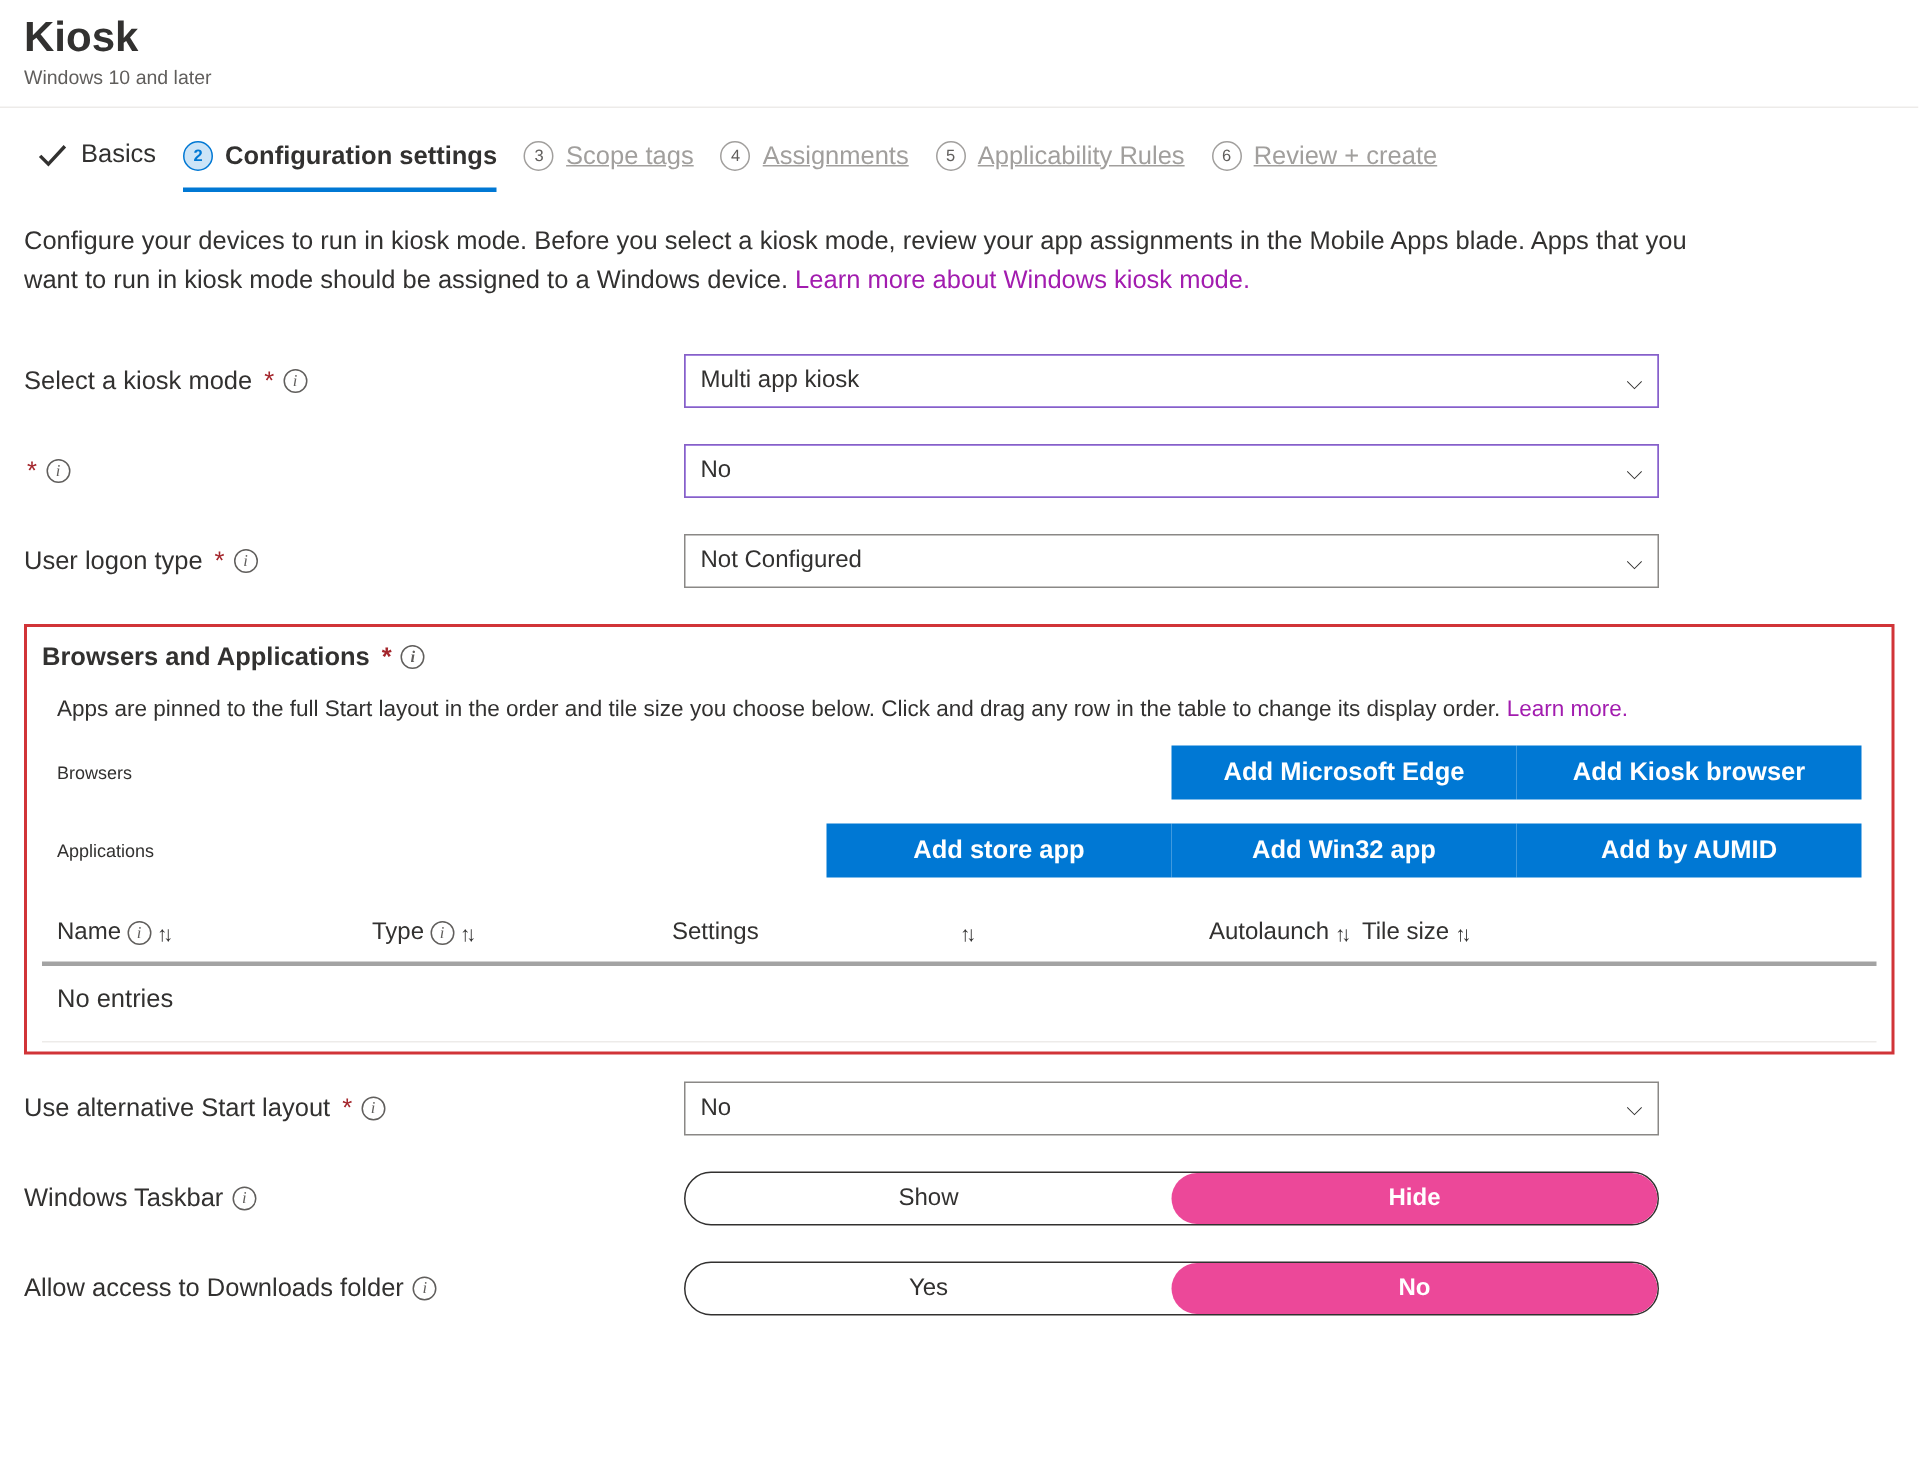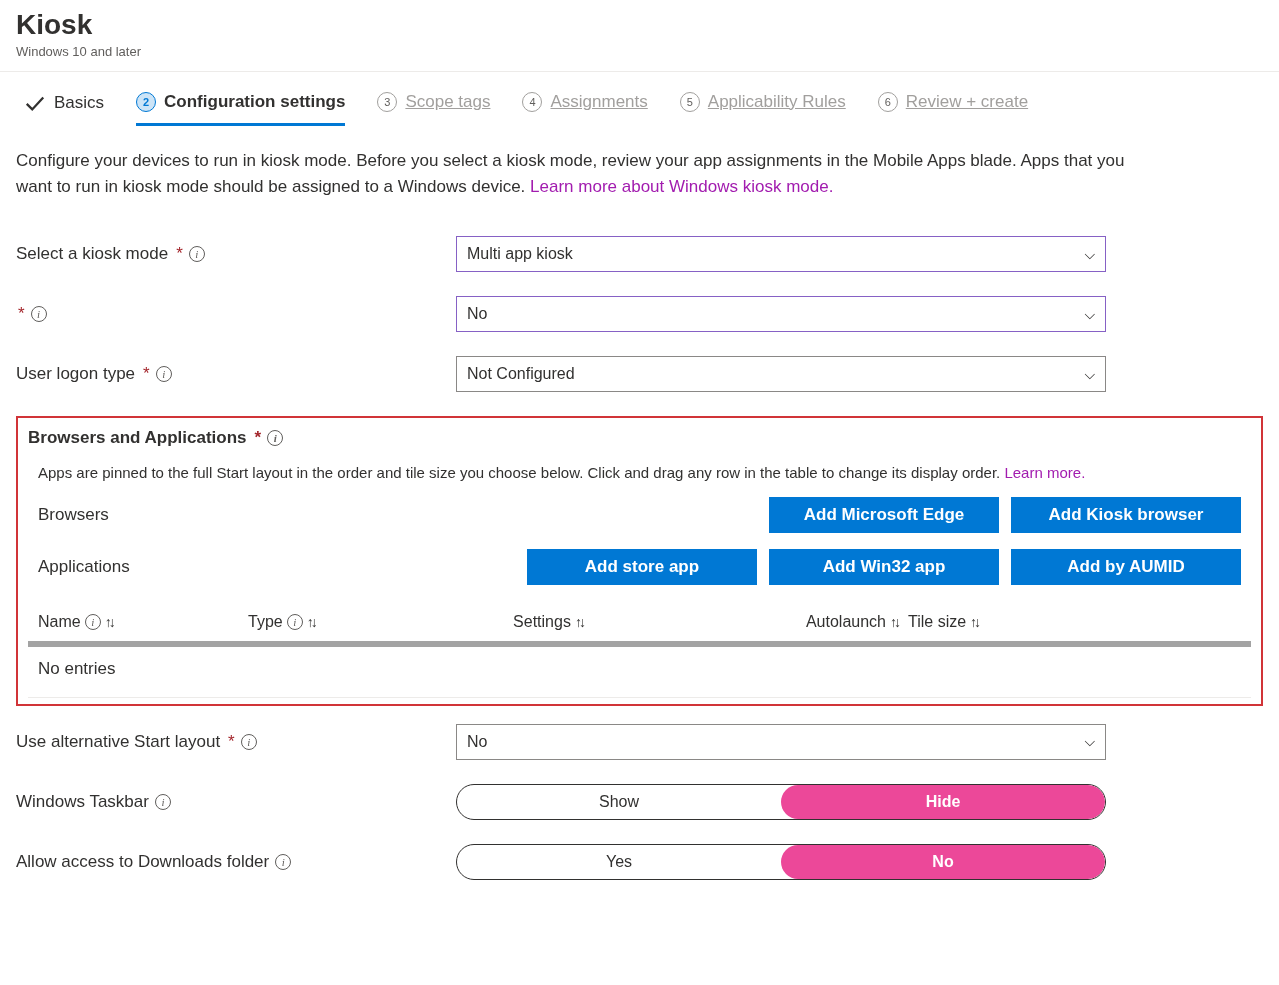--- a/index.html
+++ b/index.html
@@ -20,23 +20,23 @@
     font-weight: 600;
     margin: 0 0 2px 0;
     line-height: 1.2;
   }
   .header .subtitle {
     font-size: 13px;
     color: #605e5c;
   }
   .tabs {
     display: flex;
-    gap: 32px;
+    gap: 18px;
     padding: 20px 24px 0;
-    align-items: flex-start;
+    align-items: flex-end;
     flex-wrap: wrap;
   }
   .tab {
     display: flex;
     align-items: center;
     gap: 8px;
     padding-bottom: 14px;
     color: #605e5c;
     font-size: 17px;
     cursor: pointer;
@@ -146,55 +146,54 @@
     padding: 14px 10px 4px;
     line-height: 1.5;
   }
   .btn-row {
     display: flex;
     align-items: center;
     padding: 8px 10px;
     gap: 12px;
   }
   .btn-row .row-label {
-    font-size: 17px;
+    font-size: 12px;
     width: 340px;
   }
   .btn-group {
     display: flex;
-    gap: 12px;
     margin-left: auto;
   }
   .btn {
     background: #0078d4;
     color: #fff;
     border: none;
     height: 36px;
     min-width: 230px;
     font-size: 17px;
     font-weight: 600;
     cursor: pointer;
     padding: 0 16px;
   }
   .table-head {
     display: flex;
     padding: 20px 10px 10px;
-    border-bottom: 6px solid #a3a3a3;
+    border-bottom: 3px solid #a3a3a3;
     gap: 10px;
   }
   .th {
     font-size: 16px;
     display: flex;
     align-items: center;
     gap: 4px;
     cursor: pointer;
   }
   .th-name { width: 200px; }
   .th-type { width: 190px; }
-  .th-settings { width: 200px; justify-content: center; }
+  .th-settings { width: 200px; justify-content: space-between; }
   .th-auto { width: 240px; justify-content: flex-end;}
   .th-tile { width: 180px; }
   .sort-icon { font-size: 14px; letter-spacing: -3px;}
   .table-body {
     padding: 12px 10px 18px;
     font-size: 17px;
     border-bottom: 1px solid #edebe9;
   }
   .toggle-pill {
     flex: 1;

